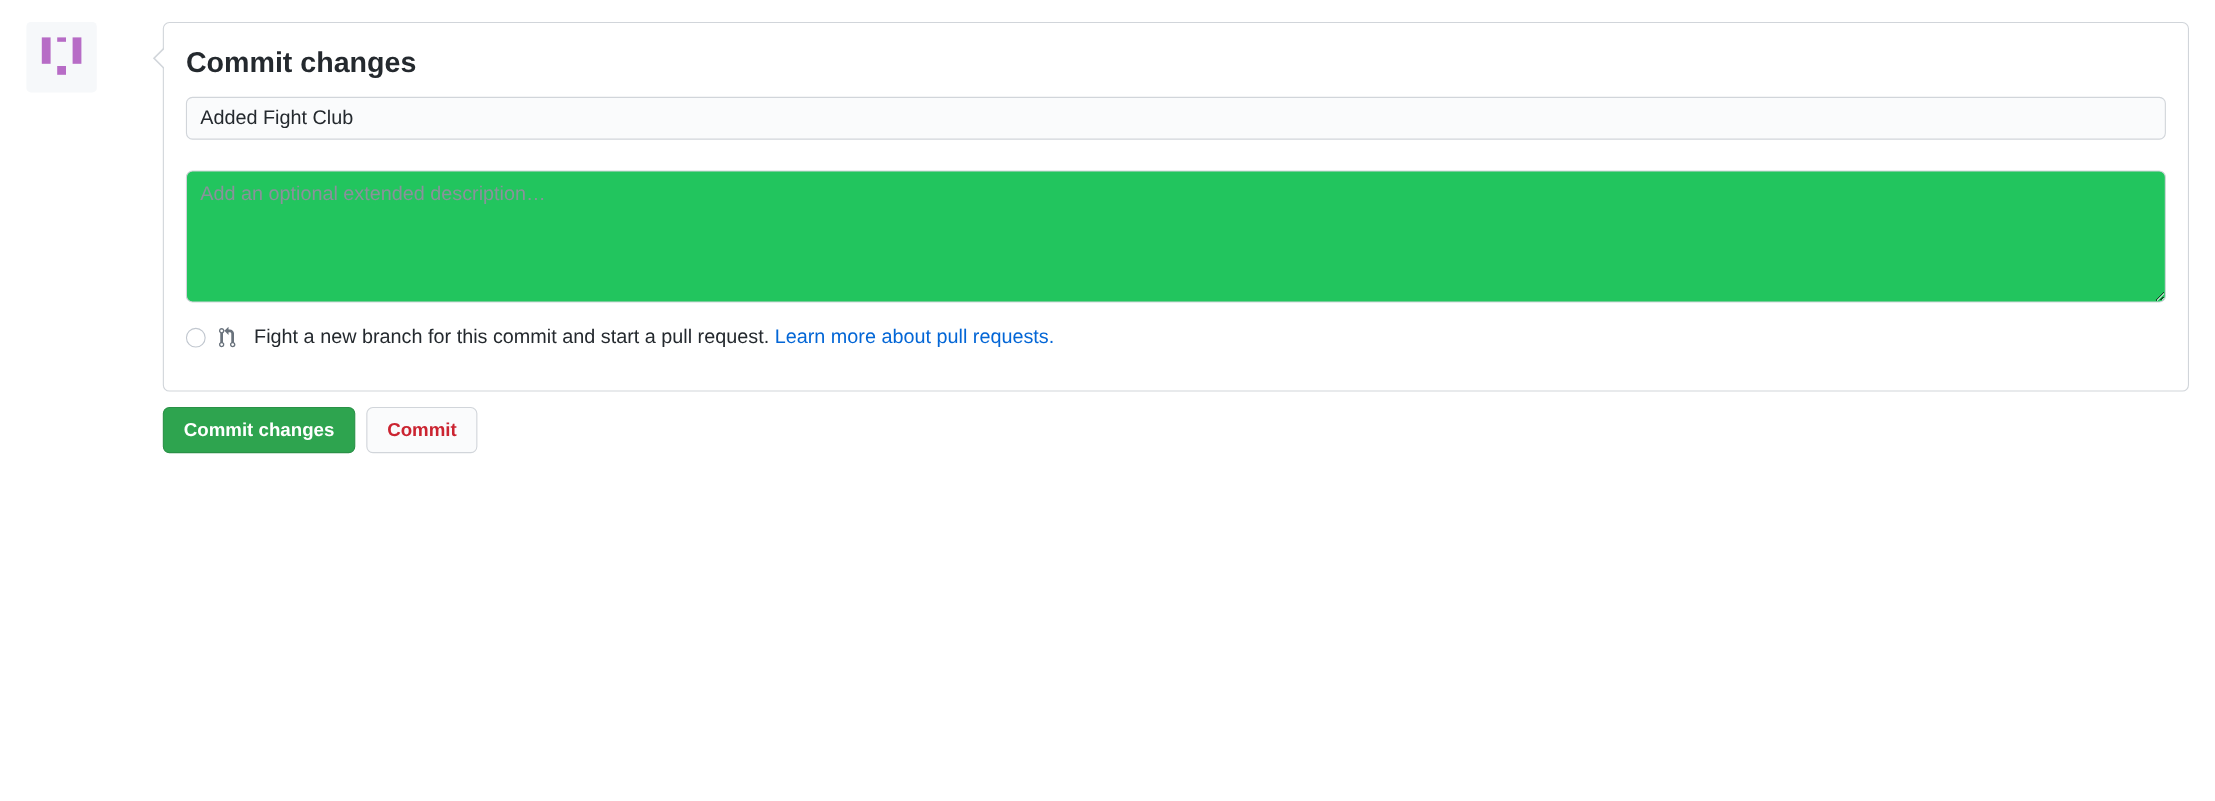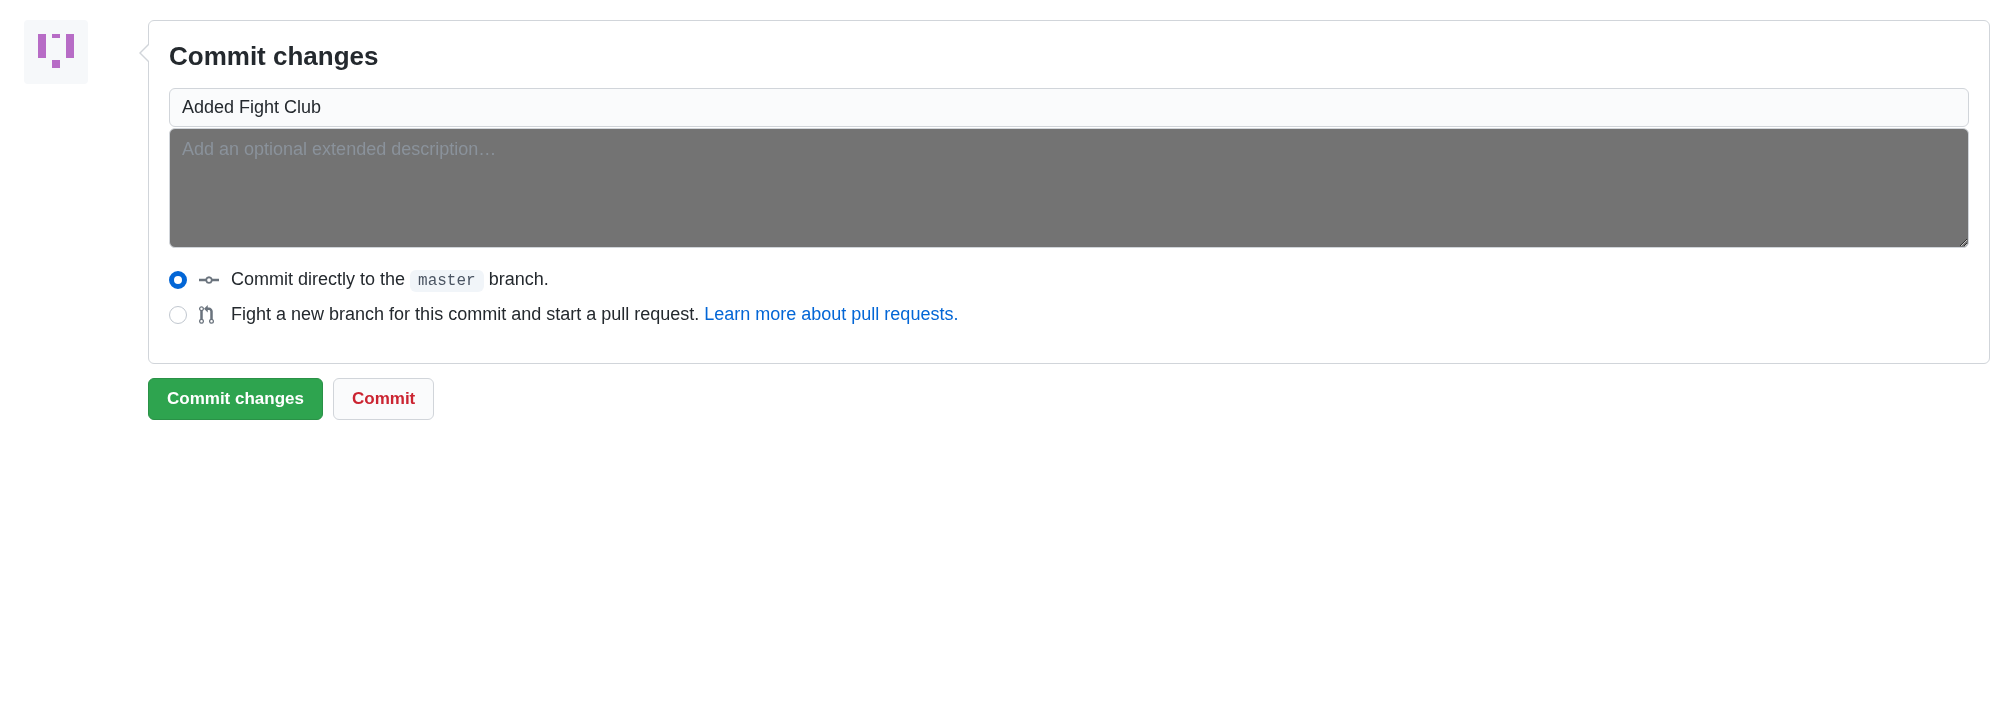--- a/index.html
+++ b/index.html
@@ -62,30 +62,30 @@
     color: #24292e;
   }
   .input-summary {
     width: 100%;
     padding: 8px 12px;
     font-size: 18px;
     border: 1px solid #d1d5da;
     border-radius: 6px;
     background: #fafbfc;
     color: #24292e;
-    margin-bottom: 1px;
+    margin-bottom: 28px;
   }
   .input-desc {
     width: 100%;
     min-height: 120px;
     padding: 10px 12px;
     font-size: 18px;
     border: 1px solid #d1d5da;
     border-radius: 6px;
-    background: #737373;
+    background: #22c55e;
     color: #24292e;
     resize: vertical;
     font-family: inherit;
     margin-bottom: 18px;
   }
   .input-desc::placeholder { color: #8a929b; }
   .radio-row {
     display: flex;
     align-items: center;
     gap: 12px;
@@ -147,33 +147,20 @@
   </div>
 
   <div class="panel-container">
     <div class="panel">
       <h2 class="heading">Commit changes</h2>
 
       <input class="input-summary" type="text" value="Added Fight Club" style="">
 
       <textarea class="input-desc" placeholder="Add an optional extended description…" style=""></textarea>
 
-      <label class="radio-row">
-        <span class="radio-outer checked"></span>
-        <span class="row-icon">
-          <svg viewBox="0 0 16 16">
-              <path d="M10.86 7a3 3 0 00-5.72 0H0v2h5.14a3 3 0 005.72 0H16V7h-5.14zM8 9.5A1.5 1.5 0 118 6.5a1.5 1.5 0 010 3z"></path>
-            </svg>
-        </span>
-        <span>
-          <span>Commit directly to the </span>
-          <span class="code-chip">master</span>
-          <span> branch.</span>
-        </span>
-      </label>
 
       <label class="radio-row">
         <span class="radio-outer unchecked"></span>
         <span class="row-icon">
           <svg viewBox="0 0 16 16">
               <path d="M11 11.28V5c-.03-.78-.34-1.47-.94-2.06C9.46 2.35 8.78 2.03 8 2H7V0L4 3l3 3V4h1c.27.02.48.11.69.31.21.2.3.42.31.69v6.28A1.993 1.993 0 0010 15a2 2 0 002-2c0-.74-.4-1.38-1-1.72zM10 14a1 1 0 110-2 1 1 0 010 2zM4 3c0-1.11-.89-2-2-2a2 2 0 00-1 3.72v6.56A2 2 0 002 15a2 2 0 001-3.72V4.72c.6-.34 1-.98 1-1.72zM2 14a1 1 0 110-2 1 1 0 010 2zM2 4a1 1 0 110-2 1 1 0 010 2z"></path>
             </svg>
         </span>
         <span>
           <span>Fight a </span>

